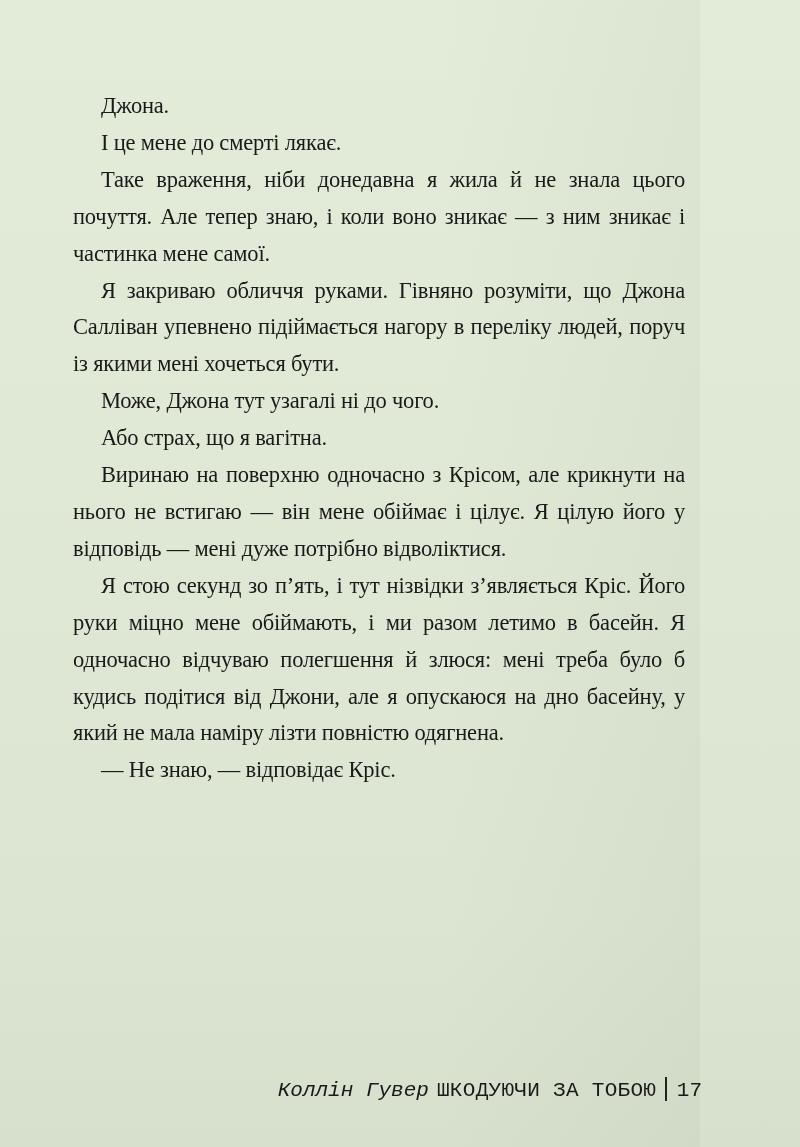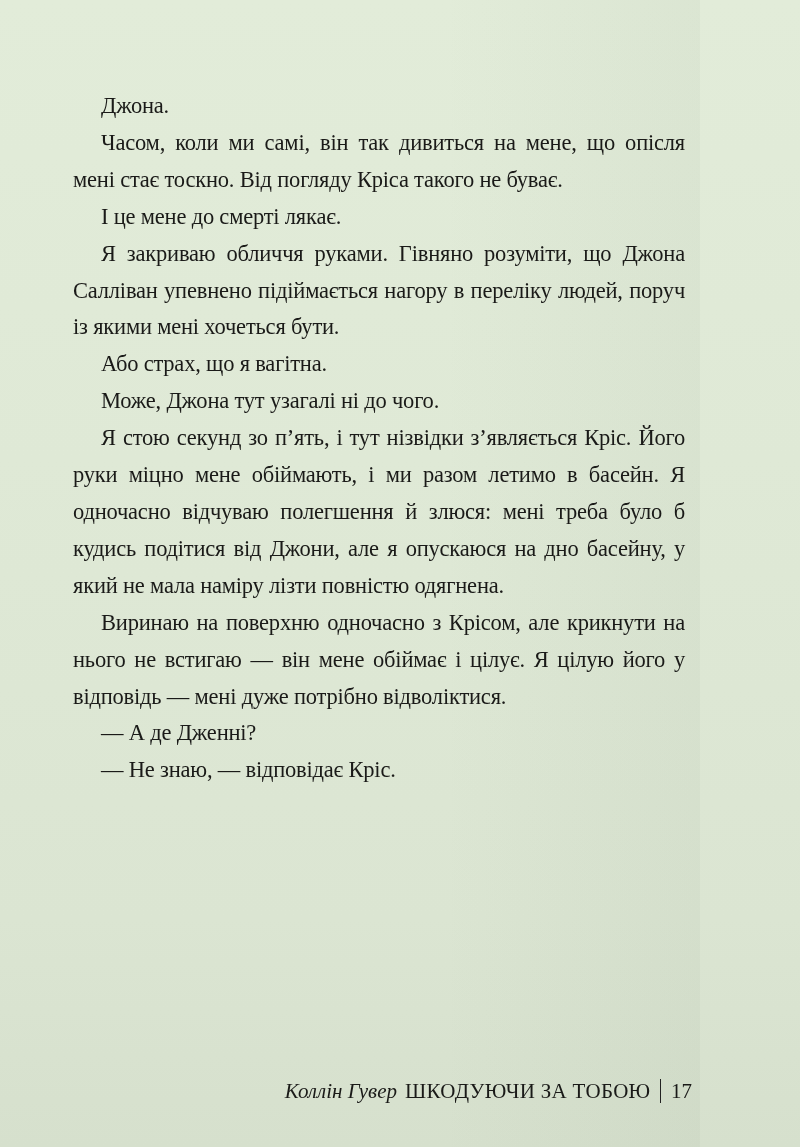--- a/index.html
+++ b/index.html
@@ -43,26 +43,27 @@
     .para {
       margin: 0;
       text-indent: 28px;
       text-align: justify;
       text-align-last: left;
       hyphens: manual;
     }
     .footer {
       position: absolute;
       top: 1077px;
-      left: 7px;
+      left: 17px;
       width: 685px;
       text-align: right;
       font-size: 21px;
       line-height: 28px;
       white-space: nowrap;
+      font-family: Liberation Mono, monospace;
     }
     .footer .author {
       font-style: italic;
       margin-right: 8px;
     }
     .footer .title {
       letter-spacing: 0.3px;
     }
     .footer .sep {
       display: inline-block;
@@ -74,28 +75,27 @@
     }
   </style>
 </head>
 <body>
 
 <div class="page">
   <div class="shade"></div>
 
   <div class="text-block">
     <p class="para">Джона.</p>
-    <p class="para">Часом, коли ми самі, він так дивиться на мене, що опісля мені стає тоскно. Від погляду Кріса такого не буває.</p>
     <p class="para">І це мене до смерті лякає.</p>
+    <p class="para">Таке враження, ніби донедавна я жила й не знала цього почуття. Але тепер знаю, і коли воно зникає — з ним зникає і частинка мене самої.</p>
     <p class="para">Я закриваю обличчя руками. Гівняно розуміти, що Джона Салліван упевнено підіймається нагору в переліку людей, поруч із якими мені хочеться бути.</p>
+    <p class="para">Може, Джона тут узагалі ні до чого.</p>
     <p class="para">Або страх, що я вагітна.</p>
-    <p class="para">Може, Джона тут узагалі ні до чого.</p>
+    <p class="para">Виринаю на поверхню одночасно з Крісом, але крикнути на нього не встигаю — він мене обіймає і цілує. Я цілую його у відповідь — мені дуже потрібно відволіктися.</p>
     <p class="para">Я стою секунд зо п’ять, і тут нізвідки з’являється Кріс. Його руки міцно мене обіймають, і ми разом летимо в басейн. Я одночасно відчуваю полегшення й злюся: мені треба було б кудись подітися від Джони, але я опускаюся на дно басейну, у який не мала наміру лізти повністю одягнена.</p>
-    <p class="para">Виринаю на поверхню одночасно з Крісом, але крикнути на нього не встигаю — він мене обіймає і цілує. Я цілую його у відповідь — мені дуже потрібно відволіктися.</p>
-    <p class="para">— А де Дженні?</p>
     <p class="para">— Не знаю, — відповідає Кріс.</p>
 
   </div>
 
   <div class="footer">
     <span class="author">Коллін Гувер</span><span class="title">ШКОДУЮЧИ ЗА ТОБОЮ</span><span class="sep"></span><span class="pagenum">17</span>
   </div>
 </div>
 
 </body></html>

